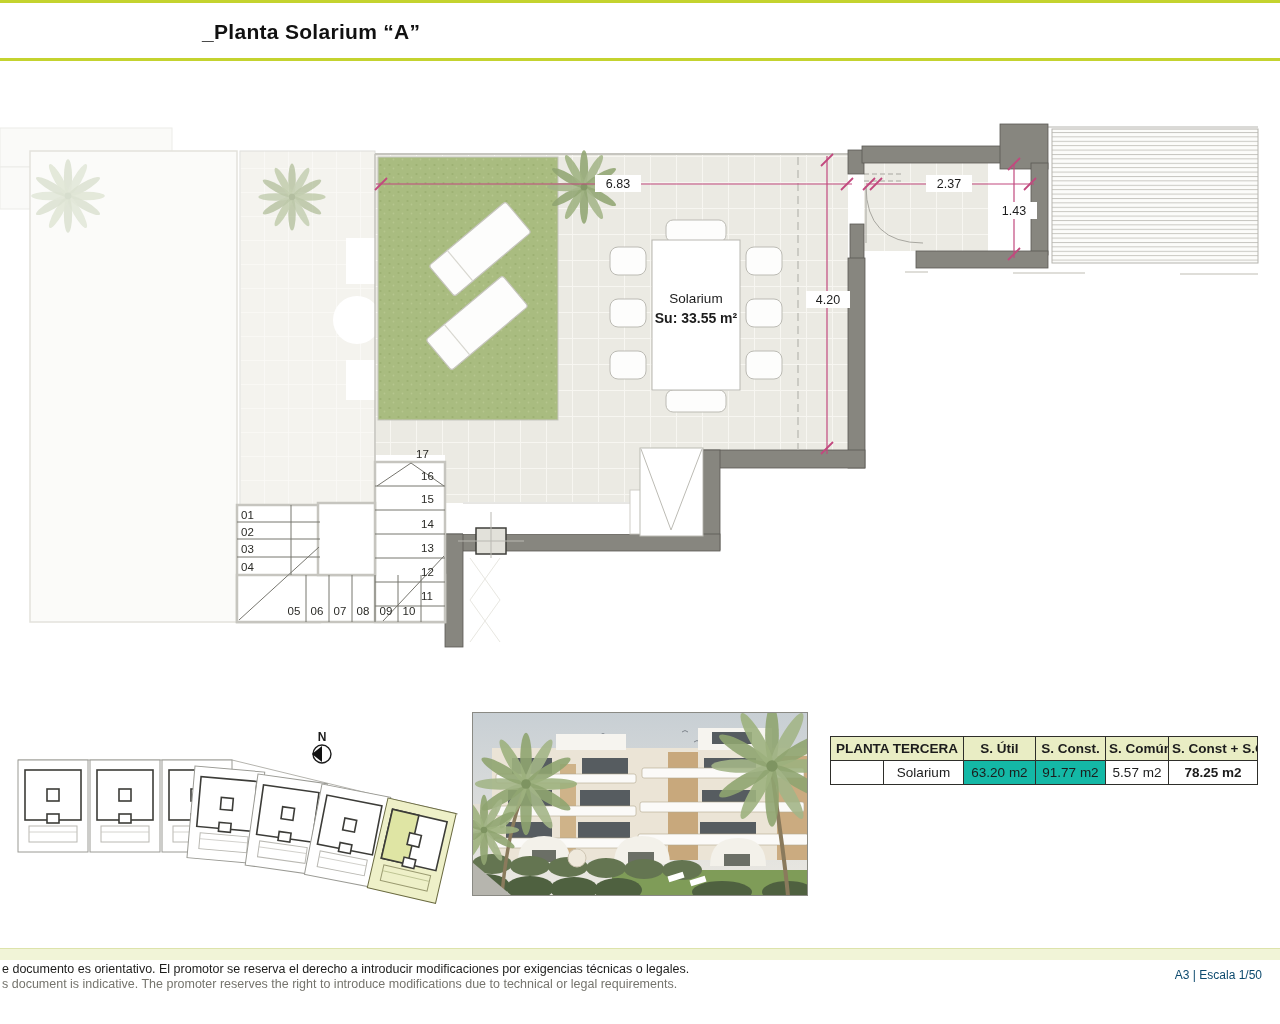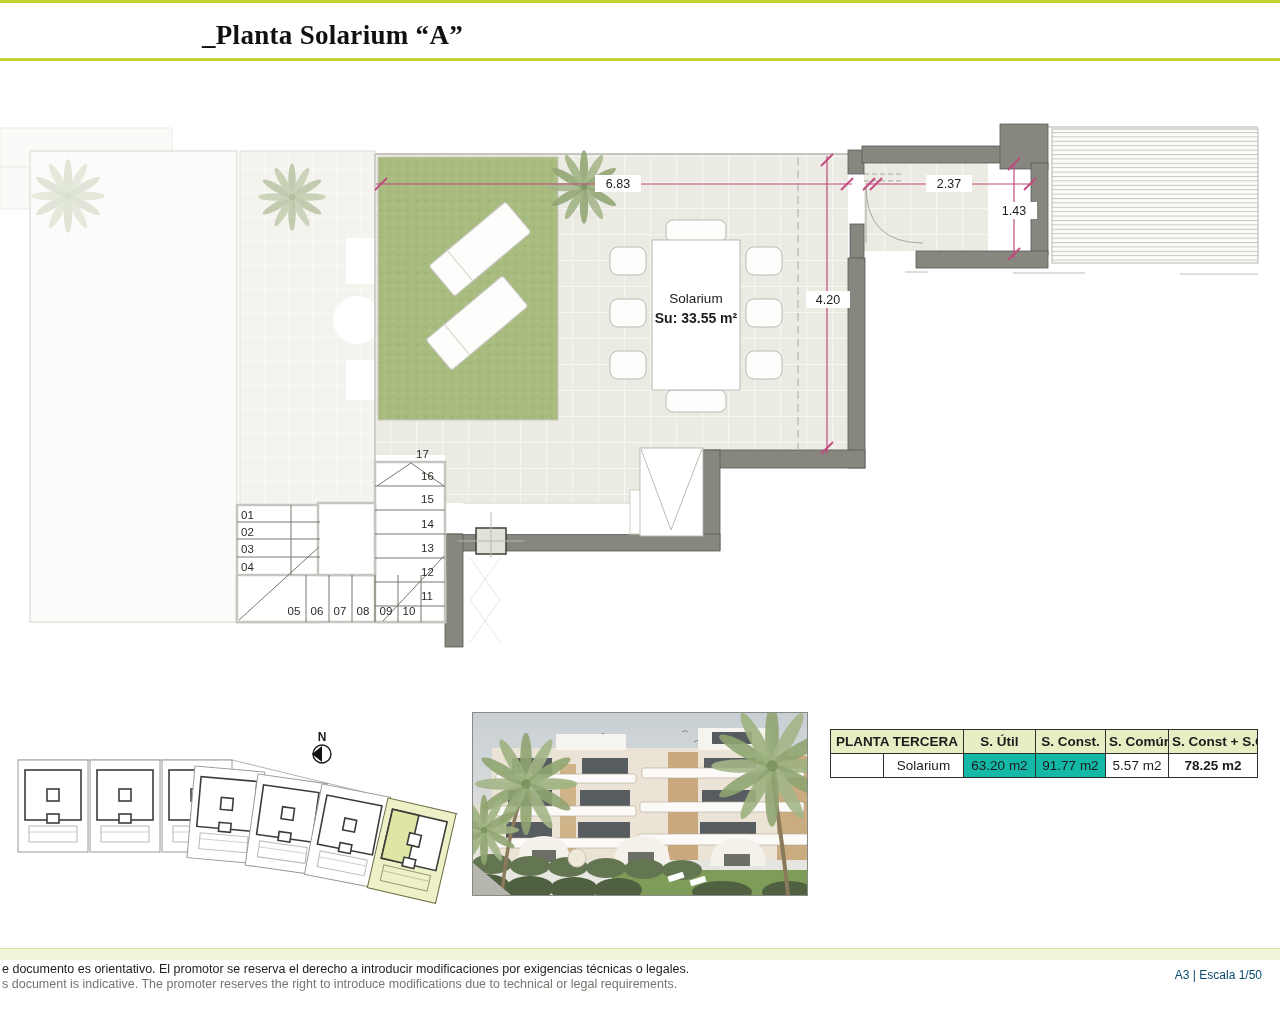--- a/index.html
+++ b/index.html
@@ -4,29 +4,29 @@
 <style>
   html,body{margin:0;padding:0;}
   body{
     width:1280px;height:1024px;position:relative;background:#ffffff;
     font-family:"Liberation Sans",sans-serif;overflow:hidden;color:#1c1c1c;
   }
   .abs{position:absolute;}
   .rule{position:absolute;left:0;width:1280px;height:3px;background:#c4d32f;}
   .title{
     position:absolute;left:202px;top:20px;
-    font-family:Liberation Serif, serif;font-weight:700;font-size:27px;color:#111;
+    font-family:Liberation Sans, sans-serif;font-weight:700;font-size:21px;color:#111;
     letter-spacing:.3px;white-space:nowrap;
   }
   
   .surf{position:absolute;left:830px;top:729px;width:430px;}
   .surf-head{display:flex;align-items:center;gap:12px;}
   .surf-title{font-size:19px;font-weight:700;letter-spacing:.2px;color:#141414;white-space:nowrap;}
   .surf-bar{flex:1;height:8px;background:#eef0c8;border:1.5px solid #8f9640;border-radius:2px;margin-top:2px;}
-  table.surf-tbl{border-collapse:collapse;width:427px;margin-top:0;table-layout:fixed;}
+  table.surf-tbl{border-collapse:collapse;width:427px;margin-top:7px;table-layout:fixed;}
   table.surf-tbl td,table.surf-tbl th{
     border:1.6px solid #2e2e2a;height:21px;text-align:center;
     font-size:13.5px;padding:1px 3px;overflow:hidden;white-space:nowrap;
   }
   table.surf-tbl th{background:#e9edc4;font-weight:700;}
   .cell-tint{background:#14b8a6;}
   .cell-total{font-weight:700;font-size:15px;}
   
   .foot-band{position:absolute;left:0;top:948px;width:1280px;height:11px;background:#f1f4d7;border-top:1px solid #dde3ab;}
   .disc{position:absolute;left:2px;top:962px;line-height:15px;white-space:nowrap;}

